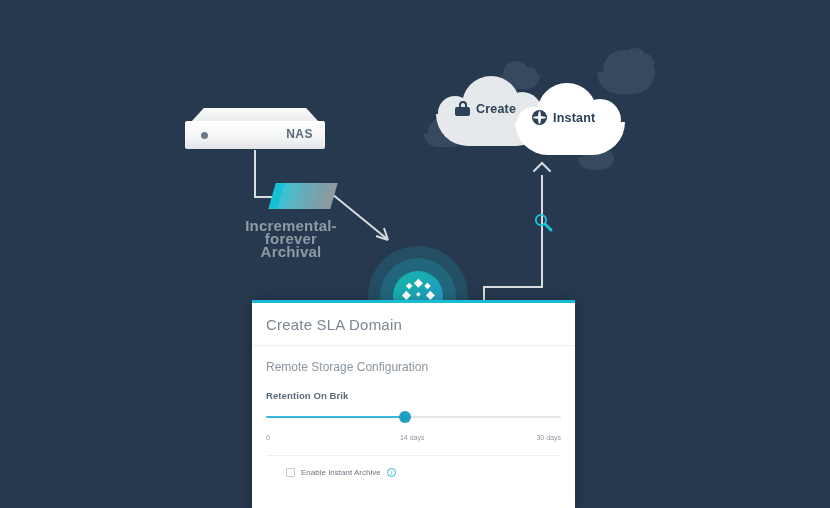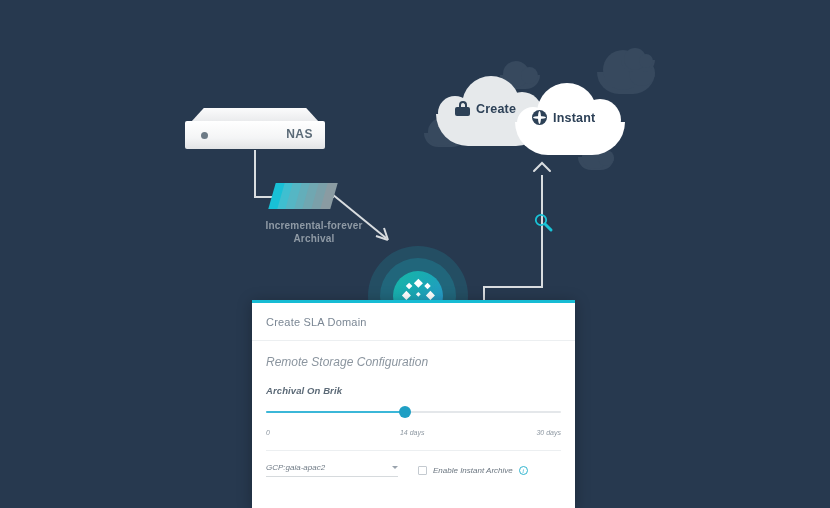--- a/index.html
+++ b/index.html
@@ -134,22 +134,22 @@
   #up-arrowhead { position:absolute; left: 532px; top: 160px; width: 20px; height: 20px; }
 
   
   #tapes { position: absolute; left: 272px; top: 183px; width: 66px; height: 28px; }
   #tapes .tape {
     position: absolute; top: 0; width: 10px; height: 26px;
     transform: skewX(-16deg);
   }
 
   #tape-label {
-    position: absolute; left: 254px; top: 219px; width: 120px;
-    text-align: center; color: #8f9aa5; font-size: 10px;
+    position: absolute; left: 231px; top: 219px; width: 120px;
+    text-align: center; color: #8f9aa5; font-size: 15px;
     font-weight: bold; line-height: 13px; letter-spacing: .2px;
   }
 
   
   #search-icon { position:absolute; left: 532px; top: 211px; width: 22px; height: 22px; }
 
   
   #logo-rings { position:absolute; left: 368px; top: 246px; width: 100px; height: 100px; }
   #logo-rings .ring {
     position:absolute; border-radius:50%; left:50%; top:50%; transform: translate(-50%,-50%);
@@ -165,24 +165,24 @@
   
   #panel {
     position: absolute; left: 252px; top: 300px; width: 323px; height: 208px;
     background: #ffffff;
     border-top: 3px solid #17bcd4;
     box-shadow: 0 2px 14px rgba(0,0,0,.28);
     z-index: 10;
   }
   #panel-title {
     padding: 13px 14px 12px 14px;
-    font-size: 11px; color: #7b8794; letter-spacing: .2px;
+    font-size: 15px; color: #7b8794; letter-spacing: .2px;
     border-bottom: 1px solid #eceff1;
   }
-  #panel-body { padding: 14px 14px 0 14px; font-style: italic; }
+  #panel-body { padding: 14px 14px 0 14px; }
   #section-title { font-size: 12px; color: #8b959f; margin-bottom: 16px; }
 
   .field-label { font-size: 9.5px; color: #5c6a77; font-weight: bold; letter-spacing:.1px; }
 
   #slider-wrap { margin-top: 9px; position: relative; height: 14px; }
   #slider-track {
     position:absolute; left: 0; top: 6px; width: 100%; height: 2px; background: #e4e7ea;
     border-radius: 2px;
   }
   #slider-fill {
@@ -331,41 +331,37 @@
         <rect x="23.6" y="21.6" width="3.4" height="3.4" transform="rotate(45 25.3 23.3)"></rect>
       </g>
     </svg>
   </div>
 
   <div id="panel">
     <div id="panel-title">Create SLA Domain</div>
     <div id="panel-body">
       <div id="section-title">Remote Storage Configuration</div>
 
-      <div class="field-label">Archival On Brik</div>
+      <div class="field-label">Retention On Brik</div>
 
       <div id="slider-wrap">
         <div id="slider-track"></div>
         <div id="slider-fill" style="width: 47%;"></div>
         <div id="slider-thumb" style="left: 47%;"></div>
       </div>
       <div id="slider-ticks">
         <span>0</span>
         <span>14 days</span>
         <span>30 days</span>
       </div>
 
       <div id="divider"></div>
 
 
       <div id="controls-row">
-        <div id="archive-select">
-          <span>GCP:gaia-apac2</span>
-          <span class="caret"></span>
-        </div>
         <div id="instant-archive">
           <span id="instant-checkbox"></span>
           <span id="instant-label">Enable Instant Archive</span>
           <span class="info-icon">i</span>
         </div>
       </div>
 
     </div>
   </div>
 </div>

